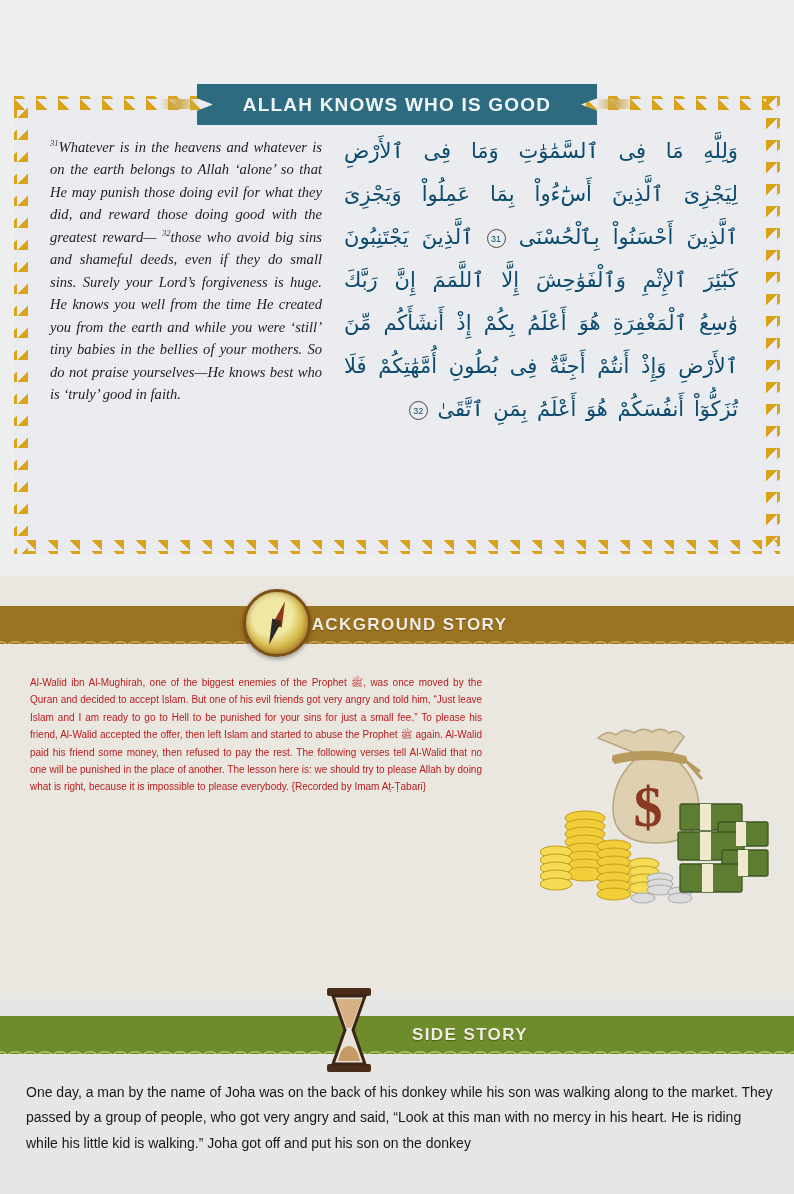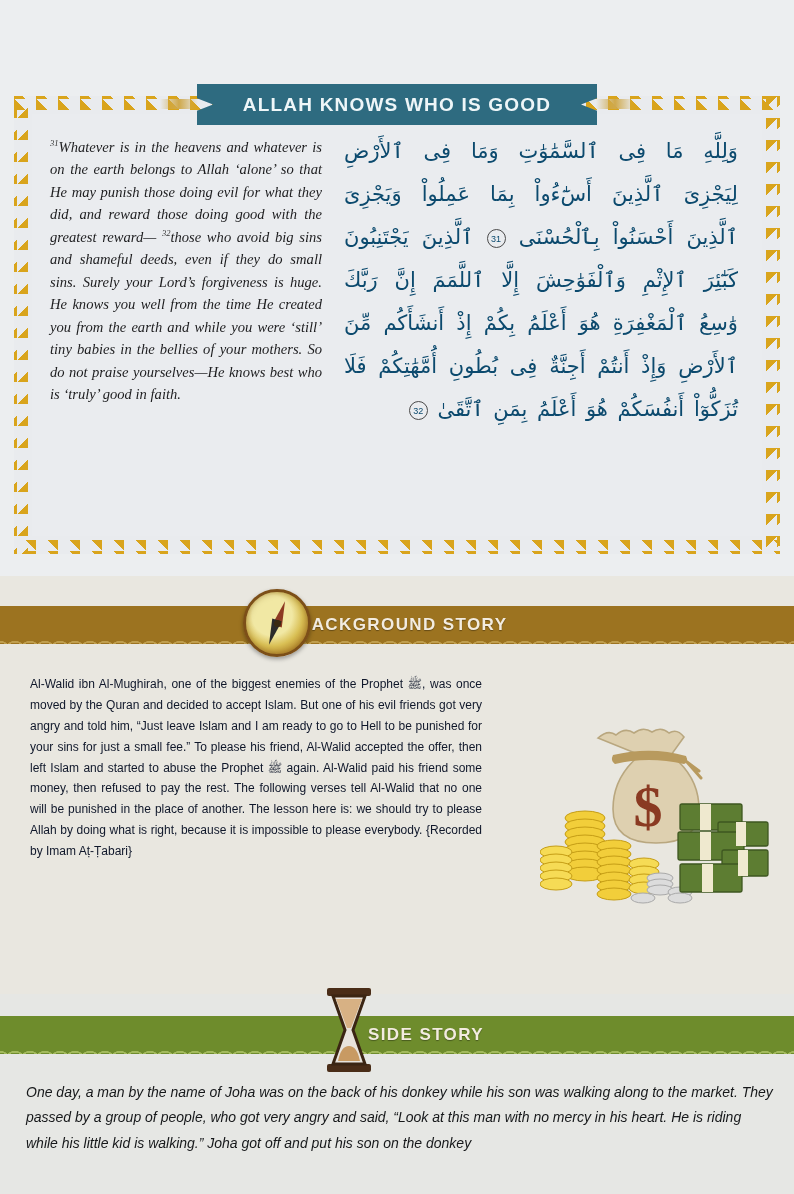--- a/index.html
+++ b/index.html
@@ -143,47 +143,48 @@
     border-top:26px solid #2b2b2b; transform:translateX(-50%) rotate(18deg);
     transform-origin:50% 0%;
   }
   .compass .pin{
     position:absolute; left:50%; top:50%; width:7px; height:7px; margin:-3.5px 0 0 -3.5px;
     background:#3a2a12; border-radius:50%;
   }
 
   .story-body{
     position:absolute; left:30px; top:98px; width:452px;
-    font-size:12px; line-height:1.74; color:#0f172a;
+    font-size:10px; line-height:1.74; color:#b91c1c;
     text-align:justify; text-justify:inter-word;
   }
 
   
   .money{ position:absolute; left:540px; top:706px; width:230px; height:205px; z-index:3;}
   
   .side-section{
     position:absolute; left:0; top:994px; width:794px; height:200px;
     background:#e6e7e4;
   }
   .band-green{
     top:22px; background-color:#6e8c2c;
     background-image:
       radial-gradient(circle at 50% 120%, transparent 0 9px, rgba(226,240,150,.45) 9px 10.5px, transparent 11px),
       radial-gradient(circle at 0% 120%, transparent 0 9px, rgba(226,240,150,.45) 9px 10.5px, transparent 11px),
       radial-gradient(circle at 100% 120%, transparent 0 9px, rgba(226,240,150,.45) 9px 10.5px, transparent 11px);
     background-size:30px 38px;
+    padding-left:44px;
   }
   .band-green .band-label{ margin-left:368px; }
 
   .hourglass{
     position:absolute; left:323px; top:988px; width:52px; height:84px; z-index:6;
   }
   .side-body{
     position:absolute; left:26px; top:86px; width:748px;
-    font-size:14px; line-height:1.82; color:#16181a;font-style:italic;
+    font-size:14px; line-height:1.82; color:#16181a;
   }
 </style>
 </head>
 <body>
 
 <div class="quran-section">
 
   <div class="ribbon-wing wing-l"></div>
   <div class="ribbon-wing wing-r"></div>
 

